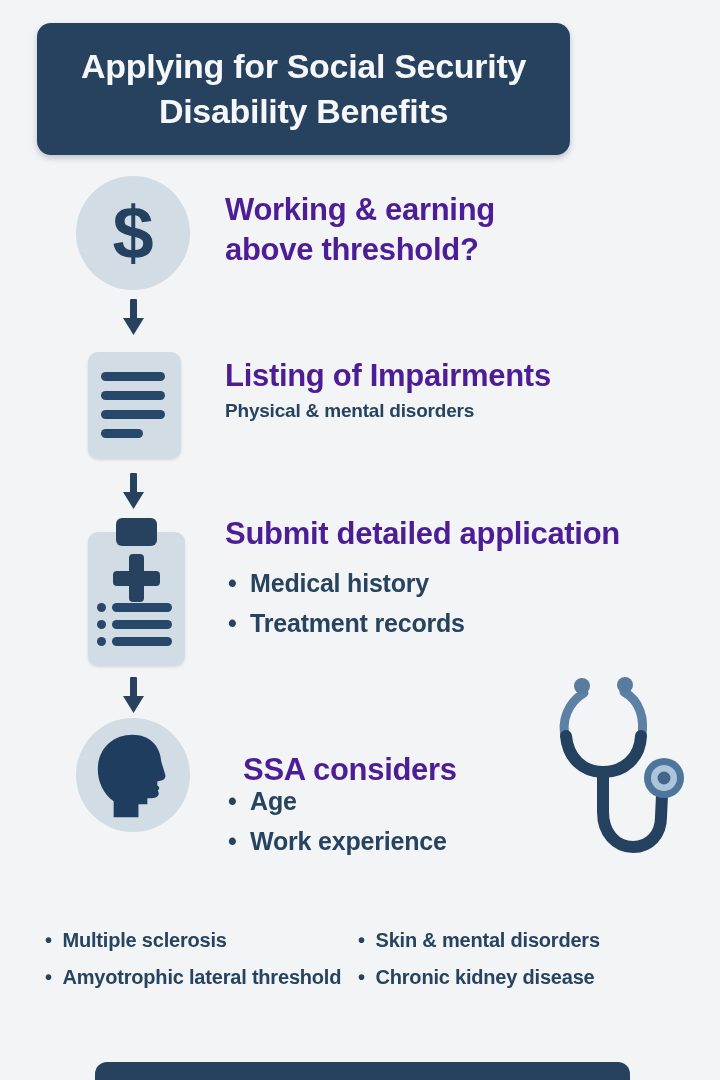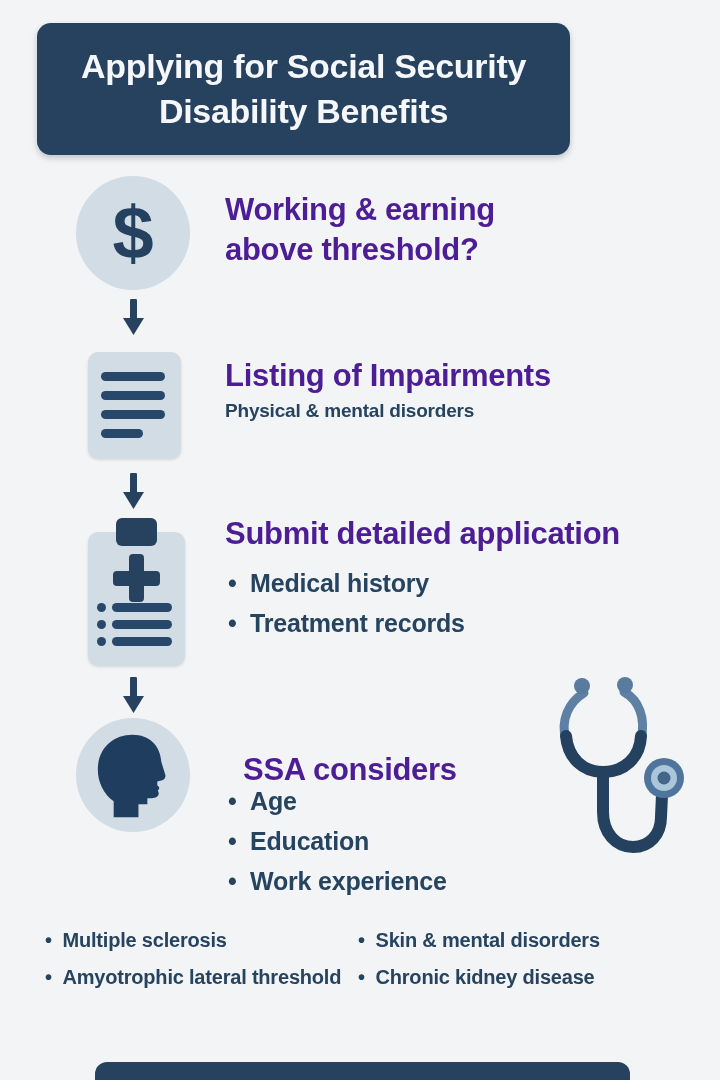--- a/index.html
+++ b/index.html
@@ -145,21 +145,20 @@
         L82 64 L82 68
         C84.5 69 84.5 72 82.5 73
         L83.5 76
         C83.5 79 80.5 81 76.5 81
         L72 81 L72 87 L63 87 L63 100 Z"></path>
     </svg>
   </div>
   <div class="step-title" style="left:225px;top:750px;margin-left:18px;">SSA considers</div>
   <ul class="bullets" style="left:228px;top:781px;">
     <li><span>Age</span></li>
-    <li><span>Education</span></li>
     <li><span>Work experience</span></li>
   </ul>
 
   <svg class="steth" width="160" height="200" viewBox="0 0 160 200">
     <path d="M39 33 C24 42 15 60 21 80" stroke="#5d80a4" stroke-width="9" stroke-linecap="round" fill="none"></path>
     <path d="M79 32 C94 40 101 58 96 80" stroke="#5d80a4" stroke-width="9" stroke-linecap="round" fill="none"></path>
     <circle cx="37" cy="26" r="8" fill="#587b9e"></circle>
     <circle cx="80" cy="25" r="8" fill="#587b9e"></circle>
     <path d="M21 76 C23 98 38 112 58 112 C79 112 95 98 96 76" stroke="#24415f" stroke-width="12" stroke-linecap="round" fill="none"></path>
     <path d="M58 112 L58 152 C58 173 71 187 88 187 C105 187 116 174 116 157 L117 135" stroke="#24415f" stroke-width="12" stroke-linecap="round" fill="none"></path>

